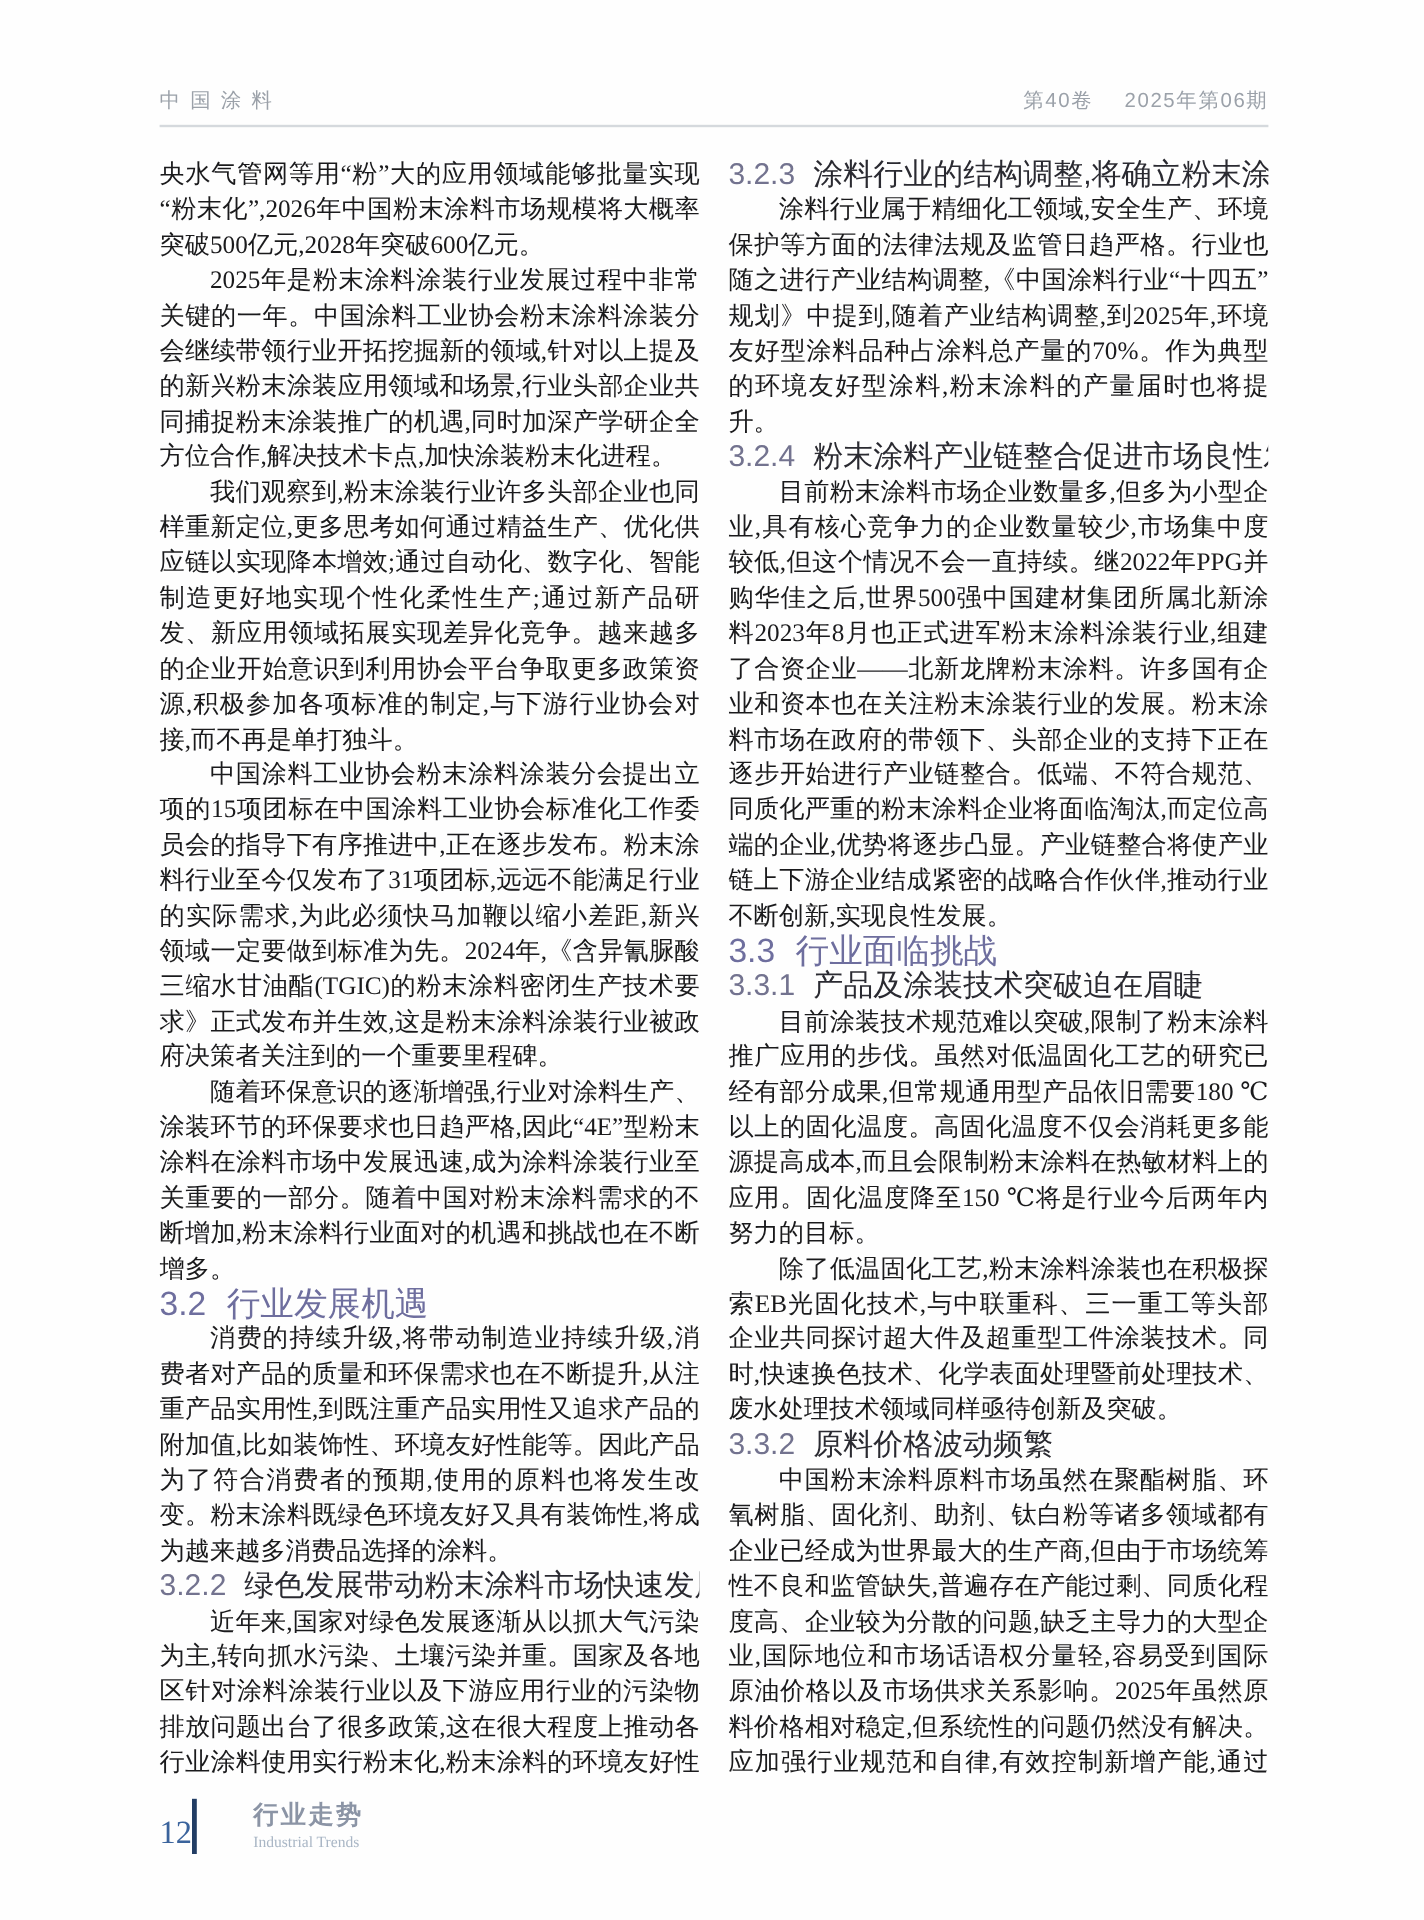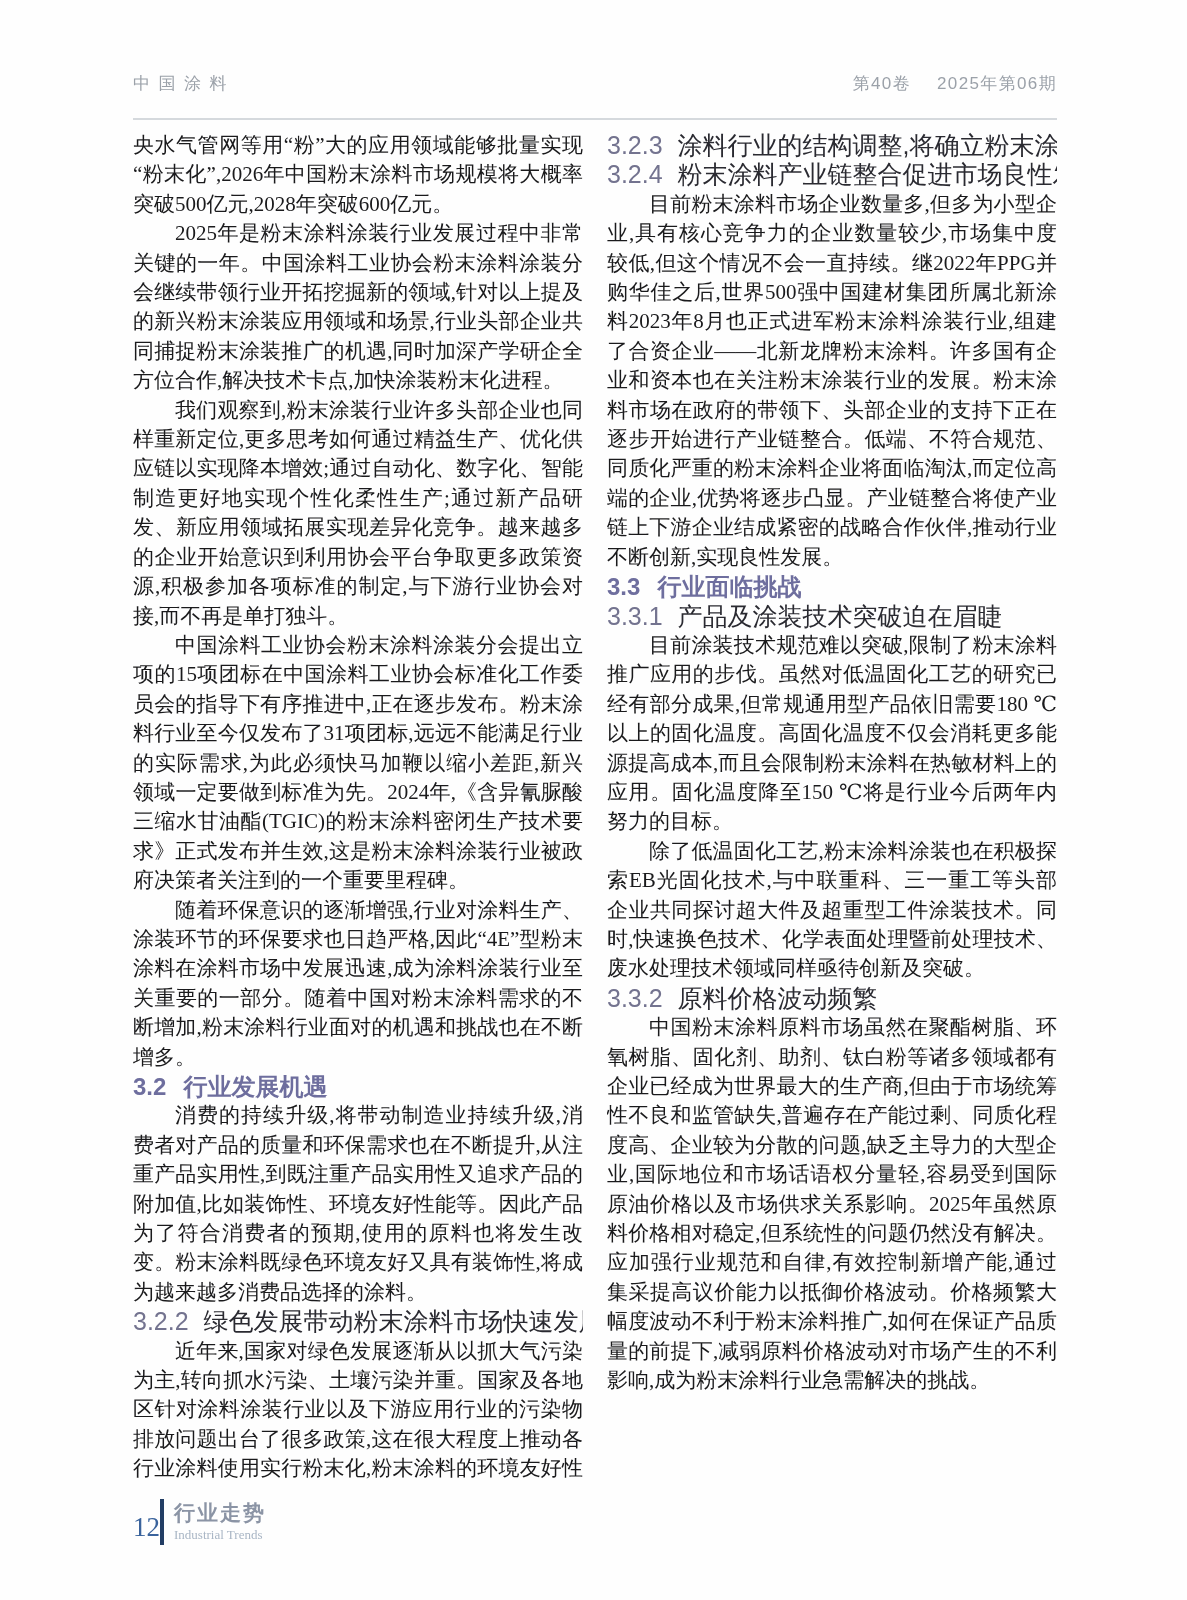--- a/index.html
+++ b/index.html
@@ -16,21 +16,21 @@
 
   
   .header {
     position: absolute;
     left: 133px;
     right: 130px;
     top: 72px;
     display: flex;
     justify-content: space-between;
     align-items: flex-end;
-    padding-bottom: 23px;
+    padding-bottom: 9px;
     border-bottom: 2px solid #d5d9dd;
     color: #9ba1a9;
     font-family: "Liberation Sans", "DejaVu Sans", sans-serif;
     font-size: 17px;
   }
   .journal-name { letter-spacing: 0.5em; }
   .issue-info { letter-spacing: 0.08em; }
   .issue-info .volume { margin-right: 26px; }
 
   
@@ -55,22 +55,22 @@
   }
   .para.cont { text-indent: 0; }
 
   .h2, .h3 {
     font-family: "Liberation Sans", "DejaVu Sans", sans-serif;
     line-height: 29.4px;
     white-space: nowrap;
     overflow: hidden;
   }
   .h2 {
-    font-size: 24px;
-    font-weight: bold;
+    font-size: 28px;
+    font-weight: normal;
     color: #6e6e9e;
   }
   .h2 .num { margin-right: 17px; }
   .h3 {
     font-size: 25px;
     color: #2a2a31;
   }
   .h3 .num { color: #73738f; margin-right: 15px; }
 
   
@@ -87,21 +87,21 @@
     color: #3a639c;
     margin-right: 0;
     margin-top: 10px;
   }
   .footer-bar {
     width: 4px;
     height: 46px;
     background: #223d64;
     margin-right: 10px;
   }
-  .footer-titles { display: flex; flex-direction: column; justify-content: flex-end; }
+  .footer-titles { display: flex; flex-direction: column; justify-content: flex-end; margin-left: 37px; }
   .footer-title-cn {
     font-family: "Liberation Sans", "DejaVu Sans", sans-serif;
     font-weight: bold;
     font-size: 21px;
     color: #8b94a5;
     letter-spacing: 2px;
     line-height: 24px;
   }
   .footer-title-en {
     font-family: "Liberation Serif", "DejaVu Serif", serif;
@@ -138,20 +138,21 @@
       <div class="h3">
         <span class="num">3.2.2</span><span>绿色发展带动粉末涂料市场快速发展</span>
       </div>
       <p class="para">近年来,国家对绿色发展逐渐从以抓大气污染为主,转向抓水污染、土壤污染并重。国家及各地区针对涂料涂装行业以及下游应用行业的污染物排放问题出台了很多政策,这在很大程度上推动各行业涂料使用实行粉末化,粉末涂料的环境友好性能优势将愈发凸显,将成为各领域涂料发展的主流趋势之一。</p>
     </div>
 
     <div class="col">
       <div class="h3">
         <span class="num">3.2.3</span><span>涂料行业的结构调整,将确立粉末涂料优势地位</span>
       </div>
+      <p class="para">涂料行业属于精细化工领域,安全生产、环境保护等方面的法律法规及监管日趋严格。行业也随之进行产业结构调整,《中国涂料行业“十四五”规划》中提到,随着产业结构调整,到2025年,环境友好型涂料品种占涂料总产量的70%。作为典型的环境友好型涂料,粉末涂料的产量届时也将提升。</p>
       <div class="h3">
         <span class="num">3.2.4</span><span>粉末涂料产业链整合促进市场良性发展</span>
       </div>
       <p class="para">目前粉末涂料市场企业数量多,但多为小型企业,具有核心竞争力的企业数量较少,市场集中度较低,但这个情况不会一直持续。继2022年PPG并购华佳之后,世界500强中国建材集团所属北新涂料2023年8月也正式进军粉末涂料涂装行业,组建了合资企业——北新龙牌粉末涂料。许多国有企业和资本也在关注粉末涂装行业的发展。粉末涂料市场在政府的带领下、头部企业的支持下正在逐步开始进行产业链整合。低端、不符合规范、同质化严重的粉末涂料企业将面临淘汰,而定位高端的企业,优势将逐步凸显。产业链整合将使产业链上下游企业结成紧密的战略合作伙伴,推动行业不断创新,实现良性发展。</p>
       <div class="h2">
         <span class="num">3.3</span><span>行业面临挑战</span>
       </div>
       <div class="h3">
         <span class="num">3.3.1</span><span>产品及涂装技术突破迫在眉睫</span>
       </div>

